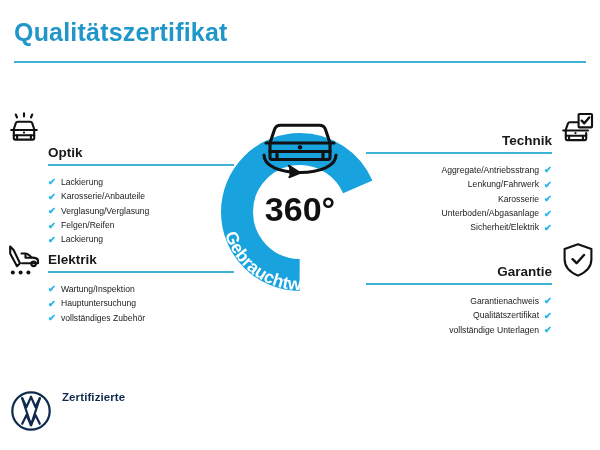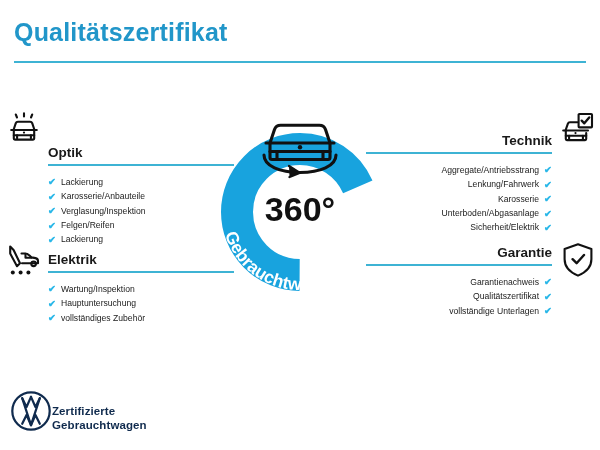--- a/index.html
+++ b/index.html
@@ -44,21 +44,21 @@
   
   .section {
     position: absolute;
   }
   .section.left  { left: 48px;  width: 186px; }
   .section.right { left: 366px; width: 186px; text-align: right; }
 
   .sec-optik   { top: 126px; margin-top: 20px; }
   .sec-wartung { top: 253px; }
   .sec-technik { top: 126px; margin-top: 8px; }
-  .sec-garantie{ top: 246px; }
+  .sec-garantie{ top: 265px; }
 
   .sec-head {
     font-size: 13.5px;
     font-weight: bold;
     color: #191919;
     line-height: 1.1;
     padding-bottom: 3px;
     white-space: nowrap;
   }
   .sec-rule {
@@ -113,21 +113,22 @@
     height: 200px;
   }
   .badge svg { display: block; width: 200px; height: 200px; }
 
   
   .footer {
     position: absolute;
     left: 10px;
     top: 390px;
     display: flex;
-    align-items: flex-end;
+    align-items: flex-start;
+    gap: 10px;
   }
   .vw-mark { width: 42px; height: 42px; }
   .vw-mark svg { display: block; width: 42px; height: 42px; }
   .vw-words {
     font-size: 11.5px;
     font-weight: bold;
     color: #102b4e;
     line-height: 14px;
     letter-spacing: 0.1px;
   }
@@ -191,21 +192,21 @@
       <li>
           <span class="chk">✔</span>
           <span>Lackierung</span>
         </li>
       <li>
           <span class="chk">✔</span>
           <span>Karosserie/Anbauteile</span>
         </li>
       <li>
           <span class="chk">✔</span>
-          <span>Verglasung/Inspektion</span>
+          <span>Verglasung/Verglasung</span>
         </li>
       <li>
           <span class="chk">✔</span>
           <span>Felgen/Reifen</span>
         </li>
       <li>
           <span class="chk">✔</span>
           <span>Lackierung</span>
         </li>
     </ul>
@@ -309,17 +310,16 @@
         <circle cx="32" cy="32" r="28.5"></circle>
         <path d="M32 10.5 L25.2 26 L18.6 12.6"></path>
         <path d="M45.4 12.6 L38.8 26 L32 10.5"></path>
         <path d="M18.6 12.6 L32 53.5 L45.4 12.6"></path>
         <path d="M32 53.5 L38.8 38 L45.4 51.4"></path>
         <path d="M18.6 51.4 L25.2 38 L32 53.5"></path>
       </svg>
     </div>
     <div class="vw-words">
       <div>Zertifizierte</div>
-      <div>Gebrauchtwagen</div>
     </div>
   </div>
 
 </div>
 
 </body></html>

